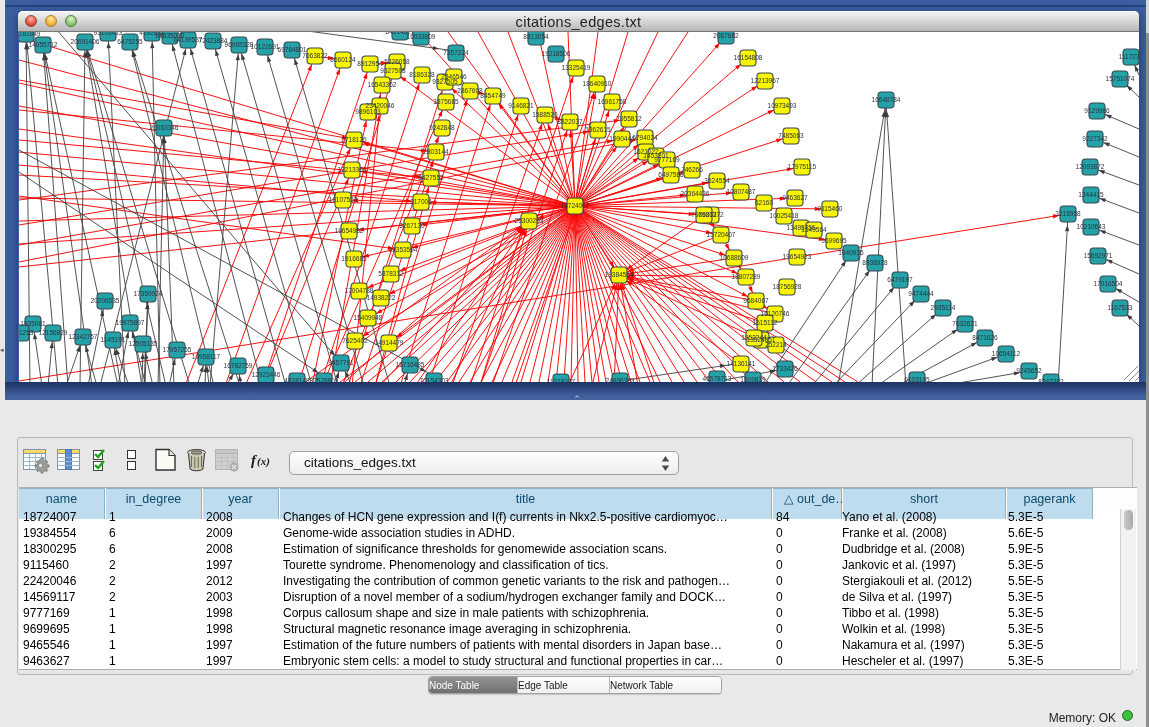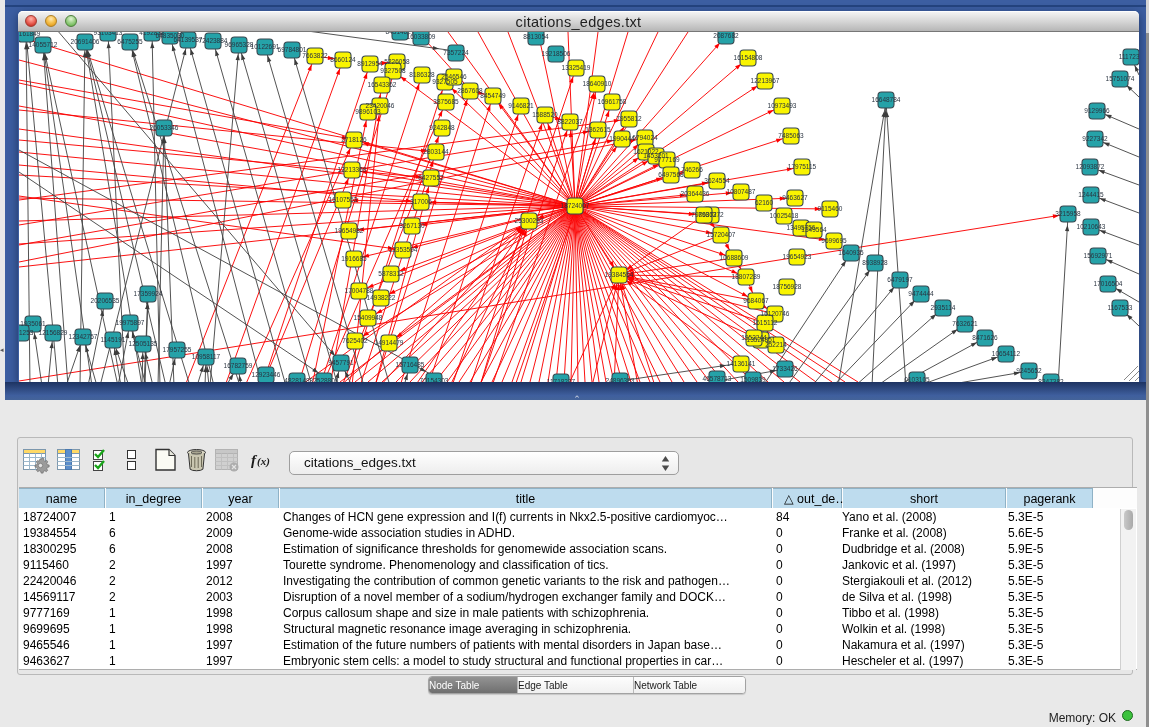--- a/index.html
+++ b/index.html
@@ -26,22 +26,22 @@
 #tphead{position:absolute;left:0;top:0;width:100%;height:36px;background:linear-gradient(#f2f2f2,#dcdcdc);border-top:1px solid #fff}
 #tphead .t{position:absolute;left:18px;top:11px;font-size:13.5px;color:#333}
 #tphead .x{position:absolute;left:1122px;top:8px;font-size:16px;font-weight:bold;color:#0a0a0a;transform:scaleY(.92)}
 #inset{position:absolute;left:17px;top:37px;width:1116px;height:238px;background:#e7e7e7;
   border:1px solid #b9b9b9;border-radius:3px}
 #toolbar{position:absolute;left:0;top:0;width:100%;height:46px}
 #dropdown{position:absolute;left:271px;top:13px;width:390px;height:24px;background:linear-gradient(#ffffff,#ededed);
   border:1px solid #9e9e9e;border-radius:5px;font-size:13.5px;color:#111;line-height:22px;padding-left:14px}
 #tbl{position:absolute;left:1px;top:49px;width:1118px;height:183px;background:#fff;border:1px solid #adadad;border-left:none;border-right:none}
 #thead{position:absolute;left:0;top:0;width:100%;height:20px;background:#fdfdfd}
-#thead .h{position:absolute;top:0;height:20px;background:#bedcee;border-right:1px solid #8fb2c6;border-top:1px solid #8fb2c6;
-  font-size:12.5px;color:#000000;text-align:center;line-height:20px;white-space:nowrap}
+#thead .h{position:absolute;top:0;height:31px;background:#bedcee;border-right:1px solid #8fb2c6;border-top:1px solid #8fb2c6;
+  font-size:12.5px;color:#0c4a6e;text-align:center;line-height:20px;white-space:nowrap}
 #tbody{position:absolute;left:0;top:21px;width:1101px;height:162px;overflow:hidden}
 .tr{position:relative;width:100%;height:16px;font-size:12px;color:#000;white-space:nowrap}
 .tr div{position:absolute;top:0;height:16px;line-height:16px;overflow:hidden}
 .c0{left:4px;width:82px}.c1{left:90px;width:93px}.c2{left:187px;width:73px}
 .c3{left:264px;width:489px}.c4{left:757px;width:66px}
 .c5{left:823px;width:164px;text-align:left}.c6{left:989px;width:85px}
 #vsb{position:absolute;left:1101px;top:21px;width:16px;height:161px;background:#f2f2f2;border-left:1px solid #d0d0d0}
 #vsb .th{position:absolute;left:3px;top:1px;width:9px;height:20px;background:linear-gradient(90deg,#c9c9c9,#a9a9a9);border-radius:5px}
 #tabs{position:absolute;left:428px;top:276px;height:18px;display:flex;border:1px solid #a2a2a2;
   border-radius:4px;overflow:hidden;background:#fff;box-shadow:0 1px 1px rgba(0,0,0,.15)}
@@ -950,21 +950,21 @@
             <div class="c4">0</div>
             <div class="c5">Stergiakouli et al. (2012)</div>
             <div class="c6">5.5E-5</div>
           </div>
           <div class="tr">
             <div class="c0">14569117</div>
             <div class="c1">2</div>
             <div class="c2">2003</div>
             <div class="c3">Disruption of a novel member of a sodium/hydrogen exchanger family and DOCK…</div>
             <div class="c4">0</div>
-            <div class="c5">de Silva et al. (1998)</div>
+            <div class="c5">de Silva et al. (1997)</div>
             <div class="c6">5.3E-5</div>
           </div>
           <div class="tr">
             <div class="c0">9777169</div>
             <div class="c1">1</div>
             <div class="c2">1998</div>
             <div class="c3">Corpus callosum shape and size in male patients with schizophrenia.</div>
             <div class="c4">0</div>
             <div class="c5">Tibbo et al. (1998)</div>
             <div class="c6">5.3E-5</div>
@@ -997,19 +997,19 @@
             <div class="c6">5.3E-5</div>
           </div>
         </div>
       <div id="vsb">
           <div class="th"></div>
         </div>
     </div>
   </div>
   <div id="tabs">
     <div class="seg on" style="width:89px">Node Table</div>
-      <div class="seg" style="width:116px">Edge Table</div>
+      <div class="seg" style="width:92px">Edge Table</div>
       <div class="seg" style="width:111px">Network Table</div>
   </div>
   <div id="mem">Memory: OK</div>
   <div id="memdot"></div>
 </div>
 <div id="rightstrip"></div>
 <div id="rightstriptop"></div>
 </body></html>

